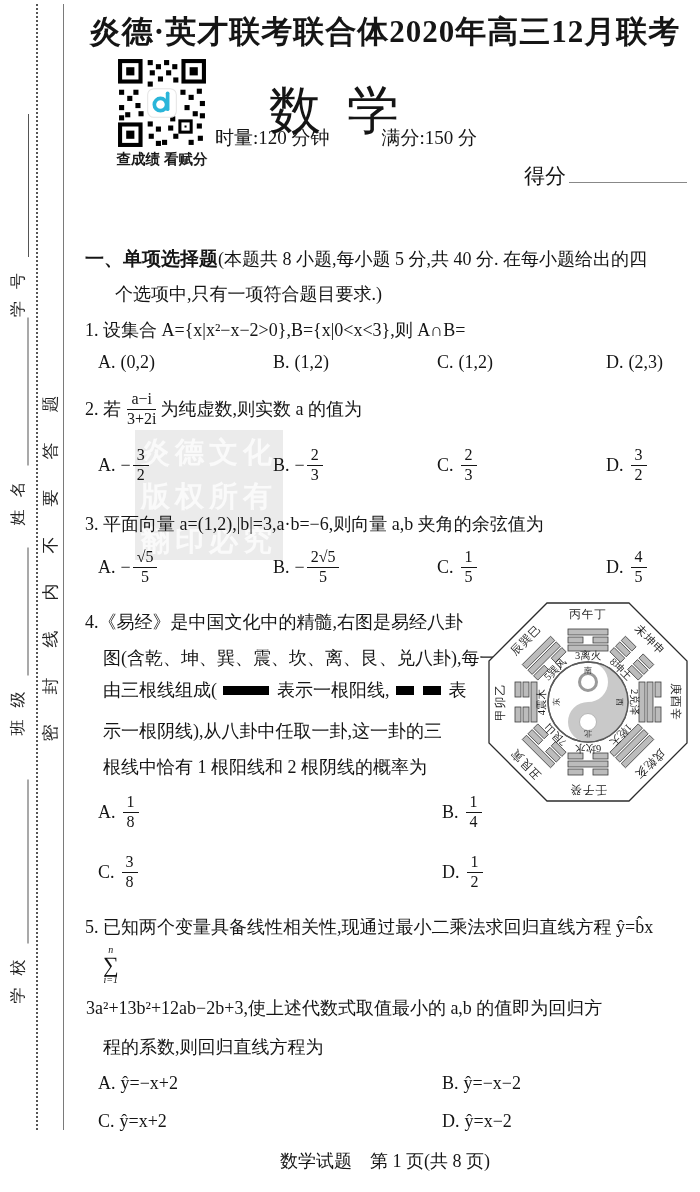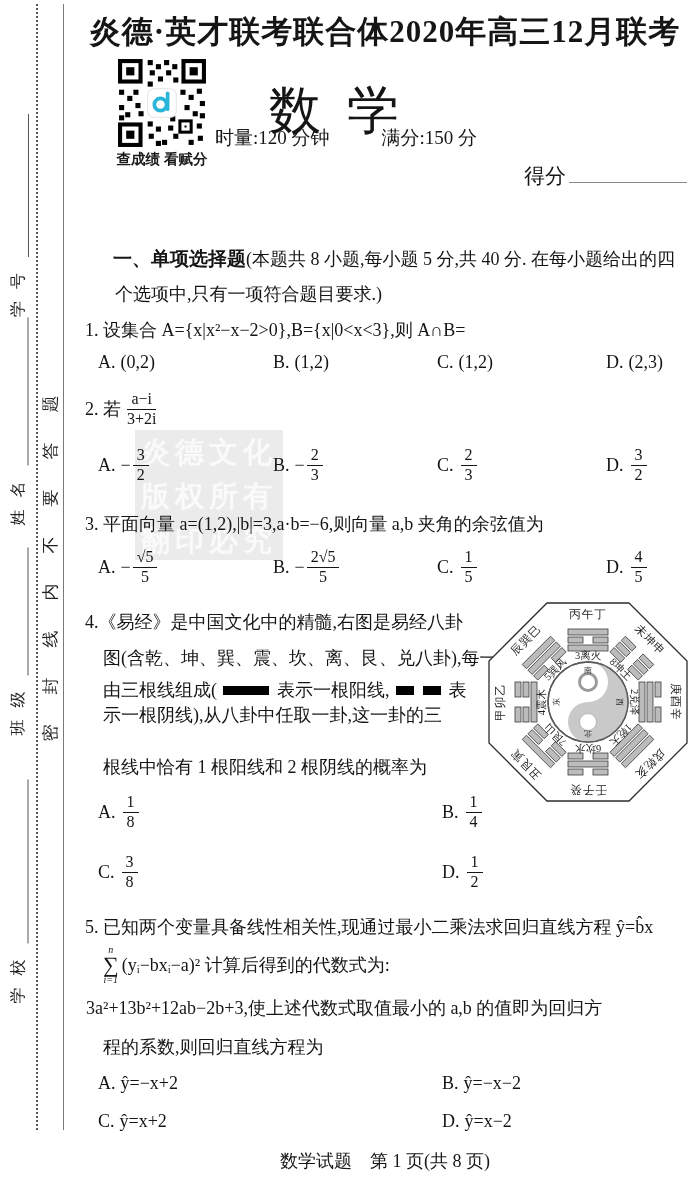--- a/index.html
+++ b/index.html
@@ -31,21 +31,21 @@
   .subject{left:269px;top:76px;font-size:52px;font-weight:400;letter-spacing:26px;z-index:2;}
   .info-line{left:215px;top:125px;font-size:19px;z-index:2;white-space:nowrap;}
   .info-line .gap{display:inline-block;width:52px;}
   .score-box{left:524px;top:159px;font-size:21px;z-index:2;}
   .score-blank{display:inline-block;width:118px;border-bottom:1.5px solid #888;height:1.1em;margin-left:3px;}
   .qr-caption{left:110px;top:150px;width:104px;text-align:center;
     font-family:"Liberation Sans","DejaVu Sans",sans-serif;font-weight:600;font-size:14.5px;color:#1a1a1a;z-index:2;}
 
   
   .tline{position:absolute;font-size:18px;line-height:24px;white-space:nowrap;z-index:1;}
-  .sec-bold{font-weight:700;font-size:19px;margin-left:28px;}
+  .sec-bold{font-weight:700;font-size:19px;}
   .stem-flex{position:absolute;display:flex;align-items:center;font-size:18px;white-space:nowrap;z-index:1;}
   .optrow{position:absolute;left:85px;width:600px;height:50px;z-index:1;}
   .opt{position:absolute;display:inline-flex;align-items:center;font-size:18px;white-space:nowrap;}
   .olabel{margin-right:5px;}
   .frac{display:inline-flex;flex-direction:column;align-items:center;font-size:16px;line-height:1.18;
     margin-left:2px;vertical-align:middle;}
   .ftop{display:block;border-bottom:1.3px solid #151515;padding:0 4px;}
   .fbot{display:block;padding:0 4px;}
   .sum{display:inline-flex;flex-direction:column;align-items:center;line-height:1;margin:0 3px;}
   .sum .lt,.sum .lb{font-size:10px;font-style:italic;}
@@ -189,20 +189,21 @@
       <span>(2,3)</span>
     </span>
 </div>
 
 <div class="stem-flex" style="left:85px;top:390px;">
   <span>2. 若</span>
   <span class="frac">
       <span class="ftop">a−i</span>
       <span class="fbot">3+2i</span>
     </span>
+  <span>为纯虚数,则实数 a 的值为</span>
 </div>
 <div class="optrow" style="top:446px;">
   <span class="opt" style="left:13px;">
       <span class="olabel">A.</span>
       <span>−</span>
       <span class="frac">
         <span class="ftop">3</span>
         <span class="fbot">2</span>
       </span>
     </span>
@@ -273,21 +274,21 @@
 <div class="stem-flex" style="left:103px;top:678px;">
   <span>由三根线组成(</span>
   <span class="yang"></span>
   <span>表示一根阳线,</span>
   <span class="yin">
       <i></i>
       <i></i>
     </span>
   <span>表</span>
 </div>
-<div class="tline" style="left:103px;top:703px;text-align:right;">示一根阴线),从八卦中任取一卦,这一卦的三</div>
+<div class="tline" style="left:103px;top:719px;text-align:right;">示一根阴线),从八卦中任取一卦,这一卦的三</div>
 <div class="tline" style="left:103px;top:755px;">根线中恰有 1 根阳线和 2 根阴线的概率为</div>
 <div class="optrow" style="top:793px;">
   <span class="opt" style="left:13px;">
       <span class="olabel">A.</span>
       <span class="frac">
         <span class="ftop">1</span>
         <span class="fbot">8</span>
       </span>
     </span>
   <span class="opt" style="left:357px;">
@@ -403,21 +404,20 @@
   <text class="clabel" text-anchor="middle" y="-29" transform="rotate(270)">东</text>
 </svg>
 
 <div class="tline" style="left:85px;top:915px;">5. 已知两个变量具备线性相关性,现通过最小二乘法求回归直线方程 ŷ=b̂x</div>
 <div class="stem-flex" style="left:100px;top:945px;">
   <span class="sum">
     <span class="lt">n</span>
     <span class="sg">∑</span>
     <span class="lb">i=1</span>
   </span>
-  <span>(yᵢ−bxᵢ−a)² 计算后得到的代数式为:</span>
 </div>
 <div class="tline" style="left:86px;top:996px;">3a²+13b²+12ab−2b+3,使上述代数式取值最小的 a,b 的值即为回归方</div>
 <div class="tline" style="left:103px;top:1035px;">程的系数,则回归直线方程为</div>
 <div class="optrow" style="top:1073px;height:28px;">
   <span class="opt" style="left:13px;">
       <span class="olabel">A.</span>
       <span>ŷ=−x+2</span>
     </span>
   <span class="opt" style="left:357px;">
       <span class="olabel">B.</span>

